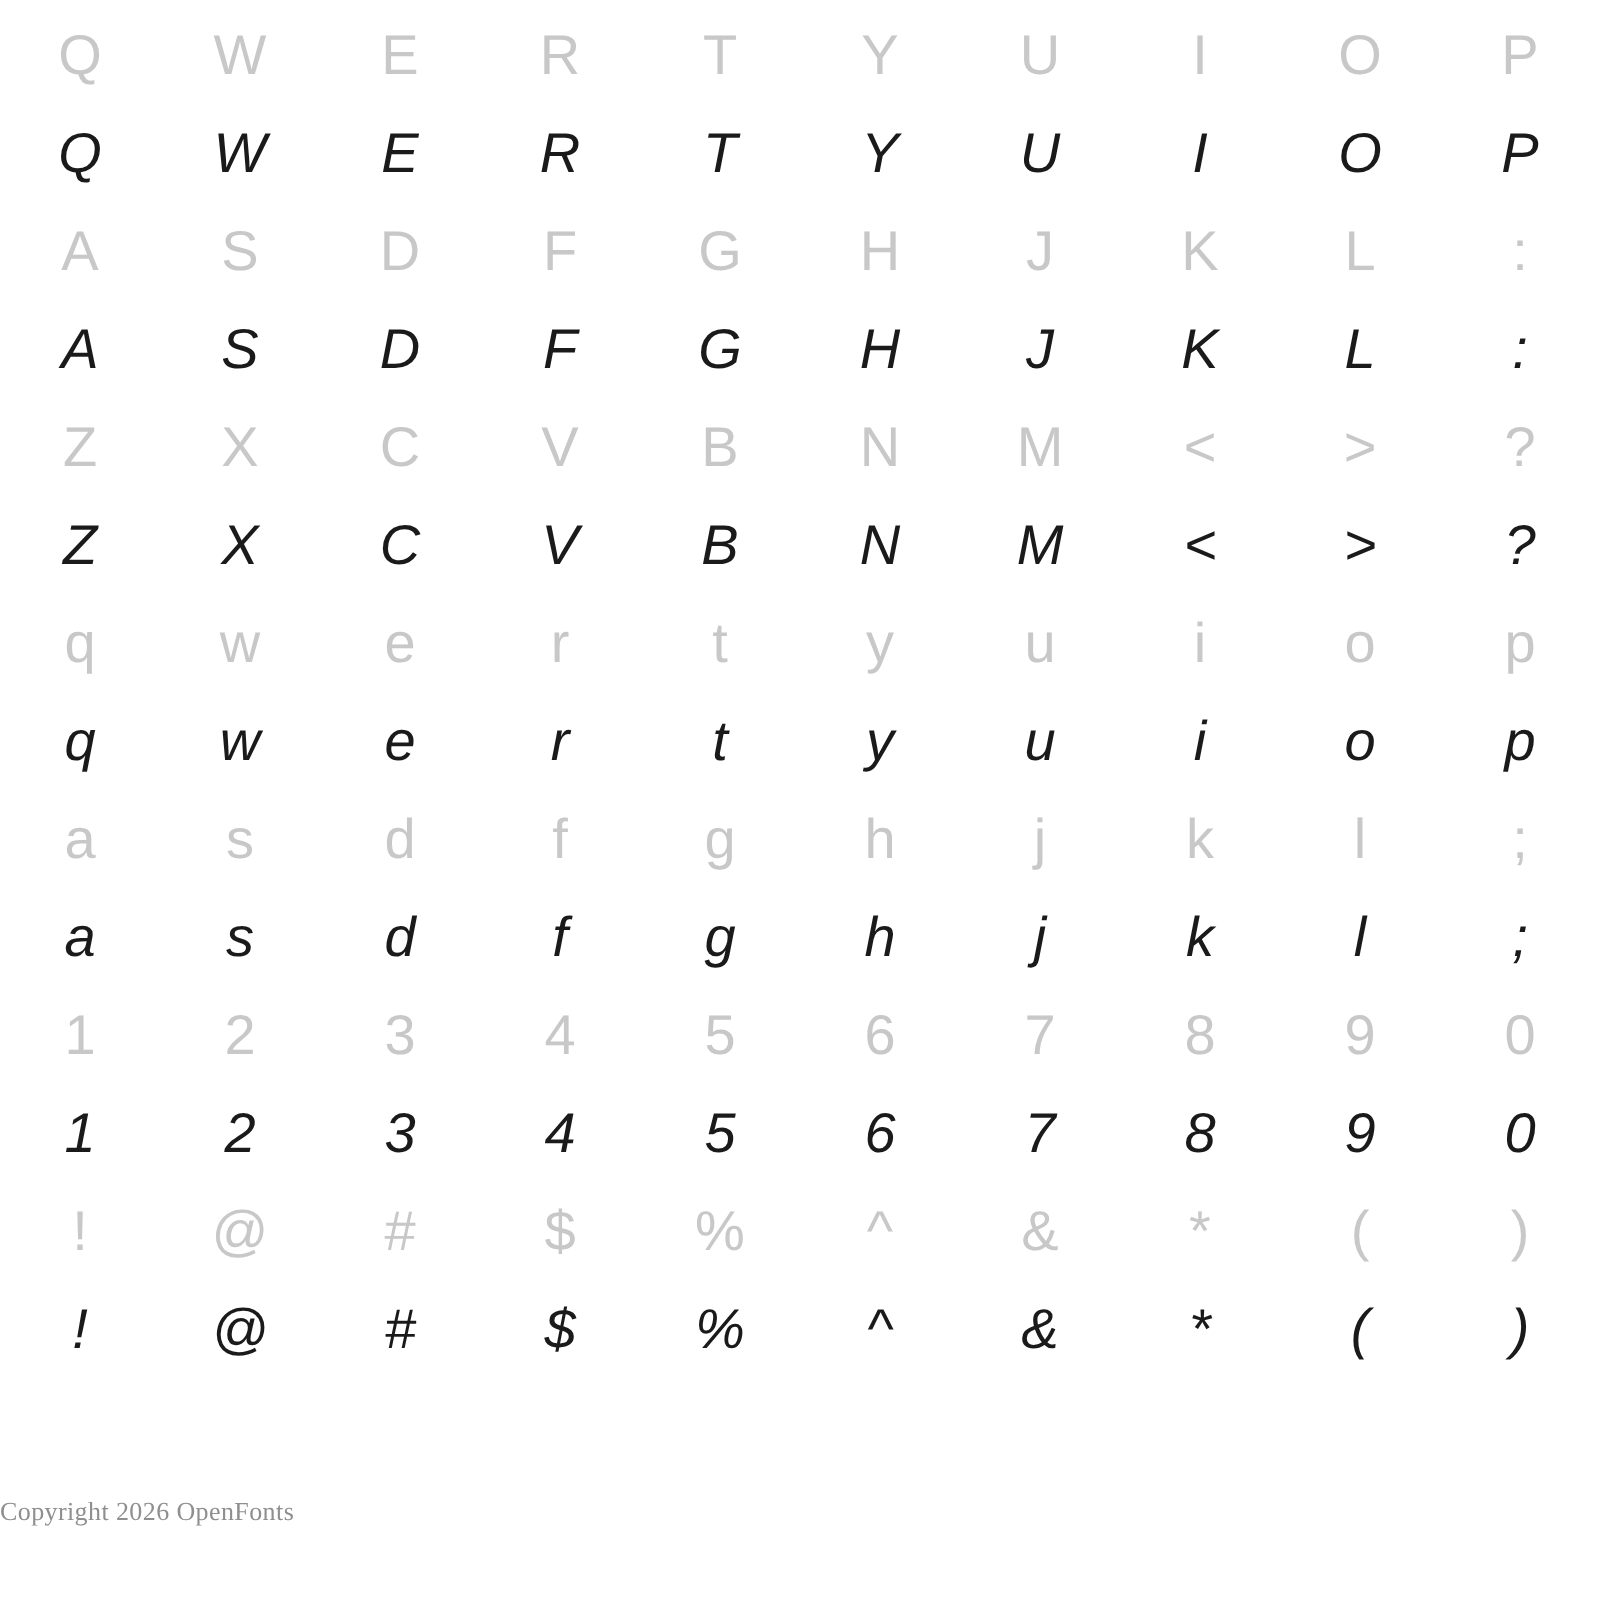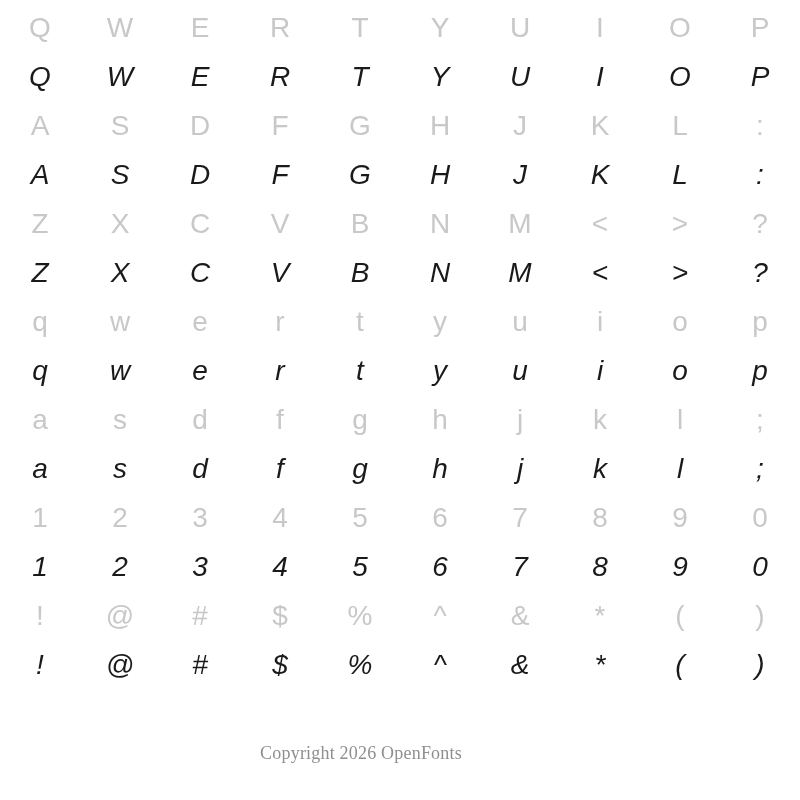--- a/index.html
+++ b/index.html
@@ -62,24 +62,24 @@
     margin-bottom: 0px;
   }
   .pair + .pair {
     margin-top: 0px;
   }
   .footer {
     position: absolute;
     left: 0;
     right: 0;
     bottom: 36px;
-    text-align: center;
+    text-align: left;
     padding-right: 78px;
     color: #8f8f8f;
-    font-size: 18px;
+    font-size: 13px;
     font-family: "Liberation Serif", serif;
     letter-spacing: 0.2px;
   }
 </style>
 </head>
 <body>
 
 <div id="specimen">
   <div class="grid">
       <div class="pair">

